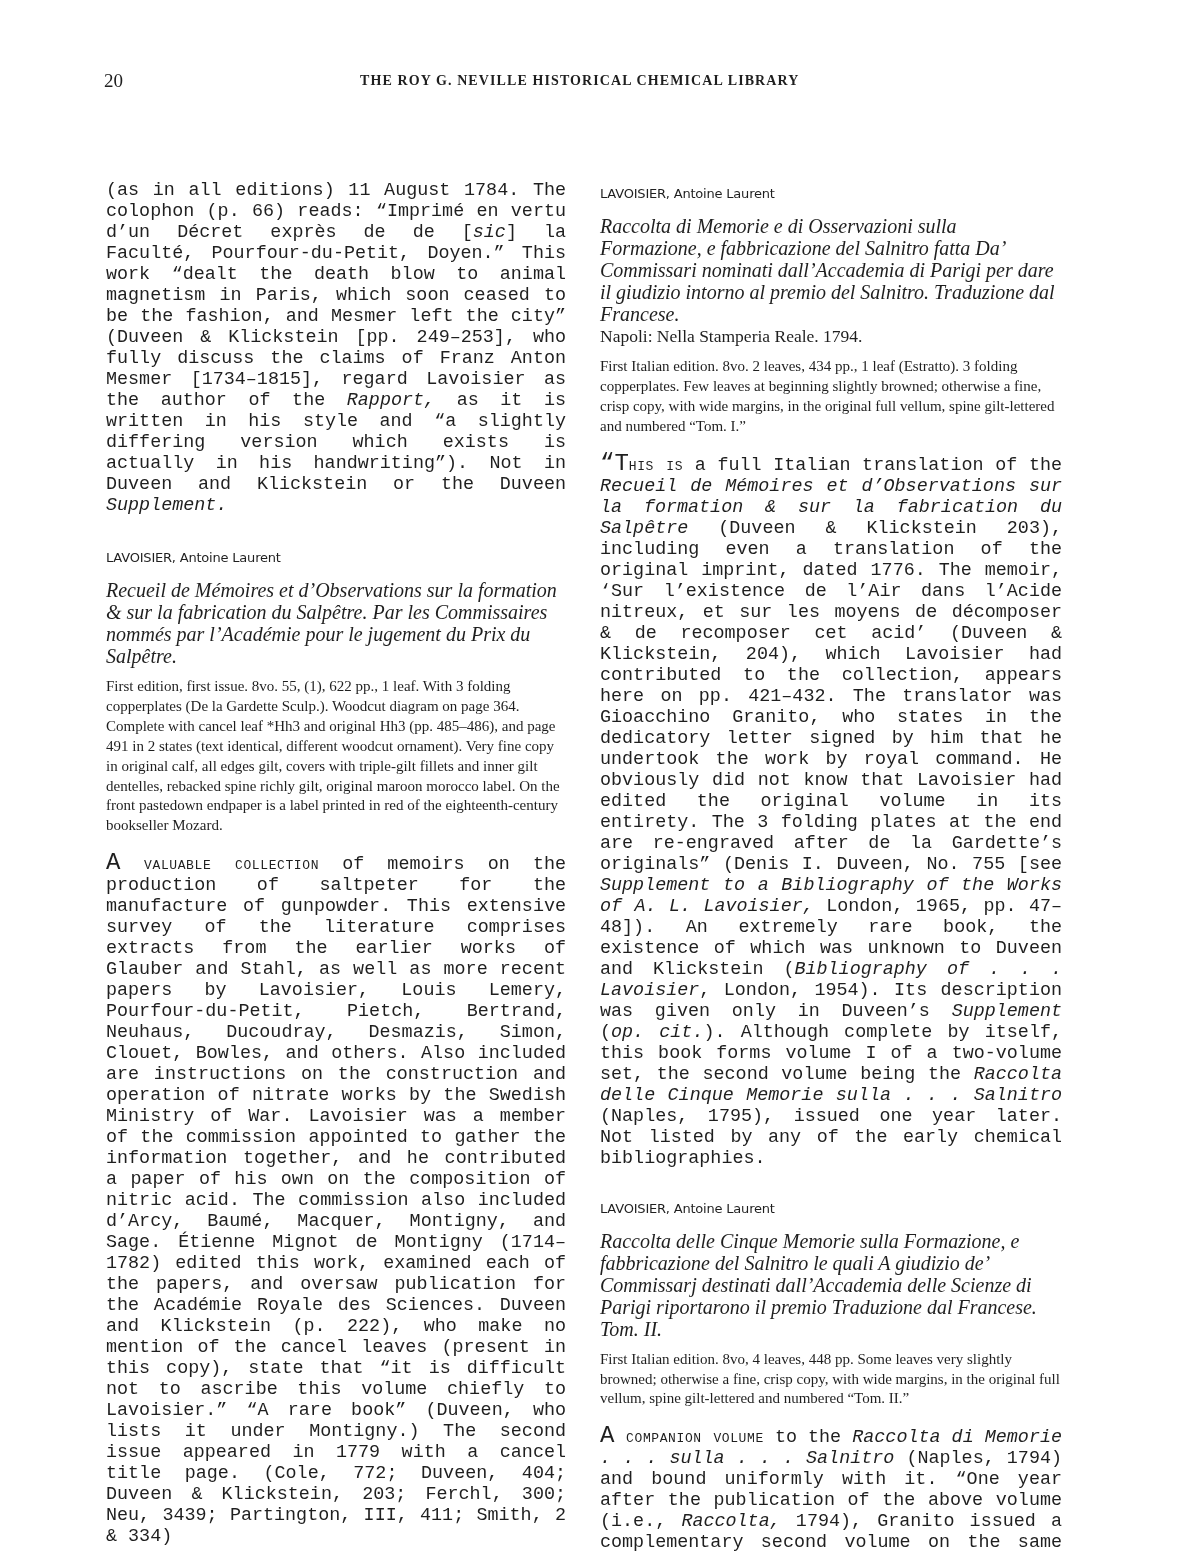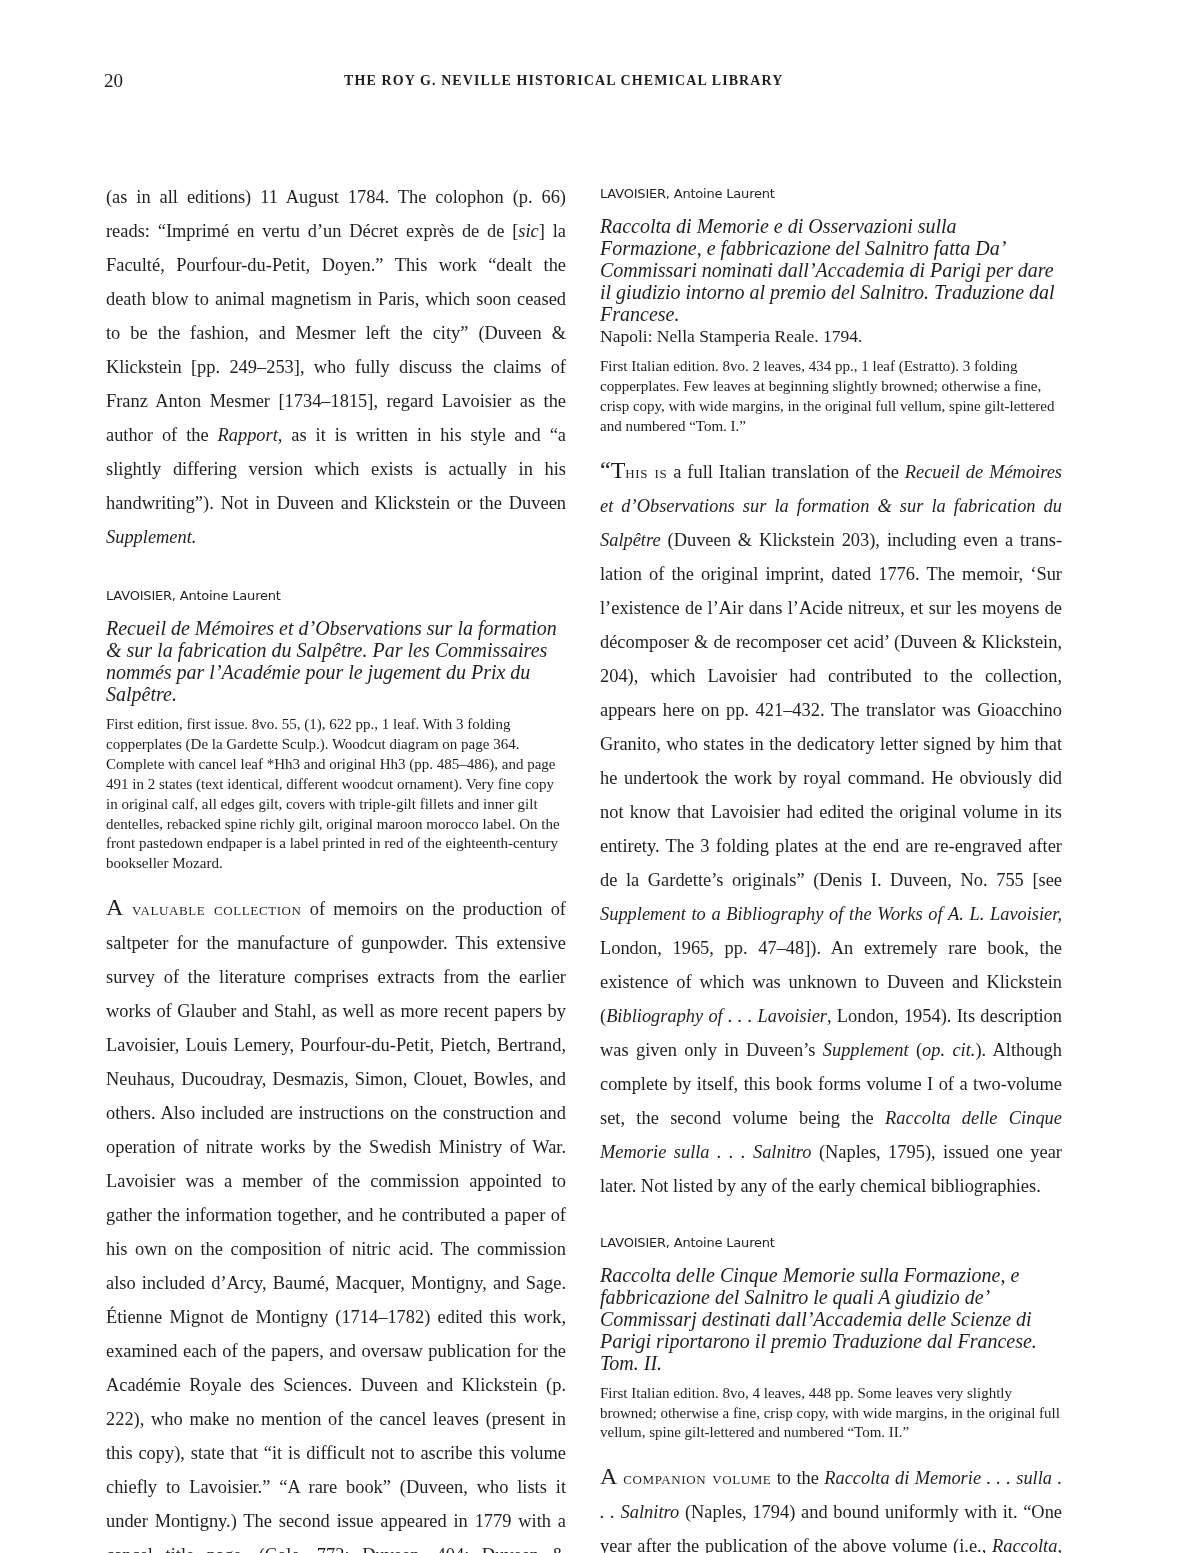--- a/index.html
+++ b/index.html
@@ -1,26 +1,26 @@
 <!DOCTYPE html>
 <html><head>
 <meta charset="utf-8">
 <style>
   html, body { margin: 0; padding: 0; background: #ffffff; }
   body { width: 1200px; height: 1553px; position: relative; overflow: hidden; color: #1f1f1f; }
 
   #running-head { position: absolute; top: 70px; left: 104px; width: 1000px; height: 30px; }
   #page-number { position: absolute; left: 0; top: 0; font-size: 19px; font-family: "Liberation Serif", serif; }
-  #running-title { position: absolute; left: 240px; top: 3px; font-size: 14px; letter-spacing: 1.1px; font-weight: bold; font-family: "Liberation Serif", serif; }
+  #running-title { position: absolute; left: 256px; top: 3px; font-size: 14px; letter-spacing: 1.1px; font-weight: bold; font-family: "Liberation Serif", serif; }
 
   .column { position: absolute; top: 180px; }
   #col-left { left: 106px; width: 460px; }
   #col-right { left: 600px; width: 462px; }
 
-  .body-para { font-family: Liberation Serif, serif; font-size: 18.4px; line-height: 34px; text-align: justify; margin: 0; hyphens: manual; }
+  .body-para { font-family: Liberation Mono, monospace; font-size: 18.4px; line-height: 21px; text-align: justify; margin: 0; hyphens: manual; }
   .entry-heading { font-family: "DejaVu Sans", sans-serif; font-size: 13px; font-weight: normal; margin: 0; letter-spacing: -0.2px; }
   .title-block { font-family: "Liberation Serif", serif; font-size: 20px; line-height: 22px; margin: 0; }
   .imprint { font-family: "Liberation Serif", serif; font-size: 17.5px; line-height: 22px; margin: 0; }
   .collation { font-family: "Liberation Serif", serif; font-size: 15px; line-height: 19.9px; margin: 0; }
   .it { font-style: italic; }
   .sc { font-variant: small-caps; letter-spacing: 0.6px; }
   .dropcap { font-size: 24px; }
 </style>
 </head>
 <body>

